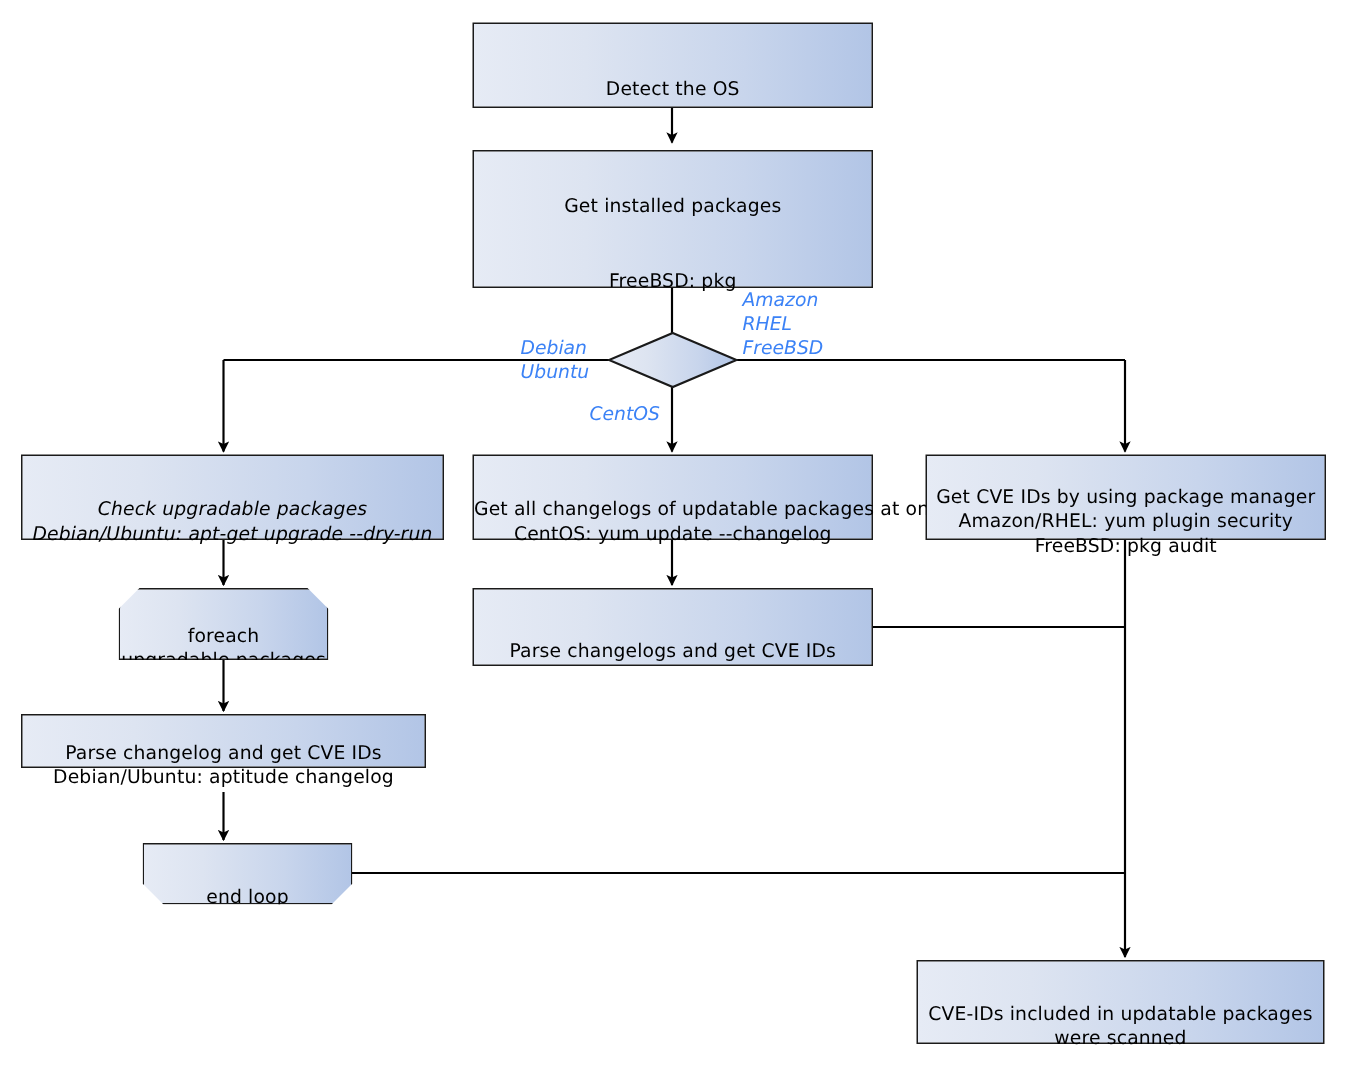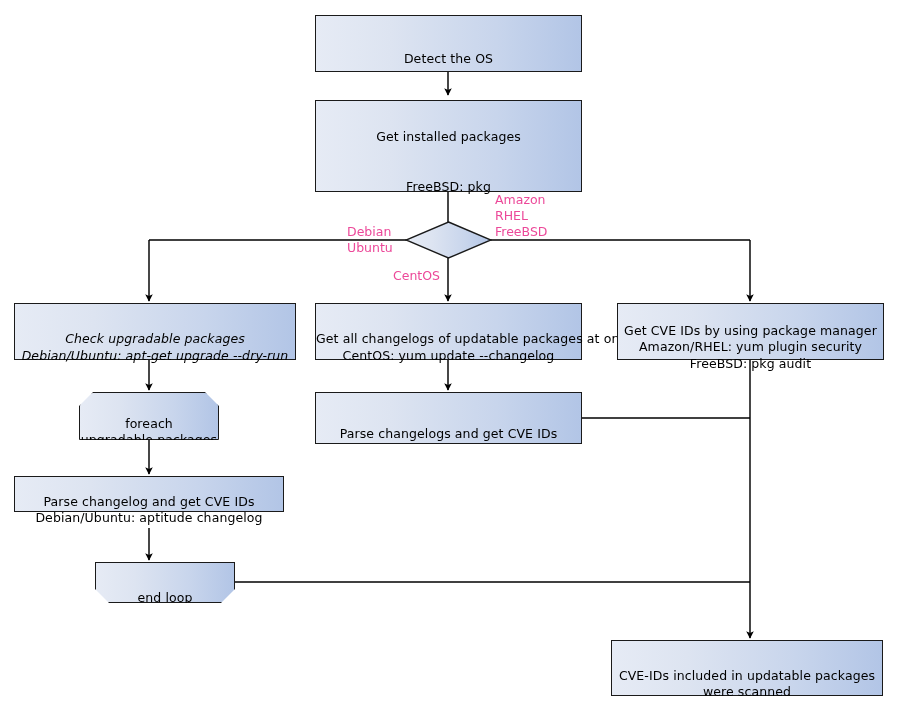--- a/index.html
+++ b/index.html
@@ -66,25 +66,26 @@
     clip-path: polygon(0 0, 100% 0, 100% calc(100% - 14px), calc(100% - 14px) 100%, 14px 100%, 0 calc(100% - 14px));
   }
   
   .diamond {
     border: none;
     background: transparent;
   }
   .diamond svg { display: block; }
   .edge-label {
     position: absolute;
-    color: #ec4899;
+    color: #3b82f6;
     font-size: 12.5px;
     line-height: 16px;
     white-space: nowrap;
     text-align: center;
+    font-style: italic;
   }
 </style>
 </head>
 <body>
 
 <div id="canvas">
 
   <svg class="edges" width="898" height="712" viewBox="0 0 898 712">
     <defs>
       <marker id="arrow" viewBox="0 0 10 10" refX="9" refY="5" markerWidth="5.2" markerHeight="5.2" orient="auto-start-reverse">

